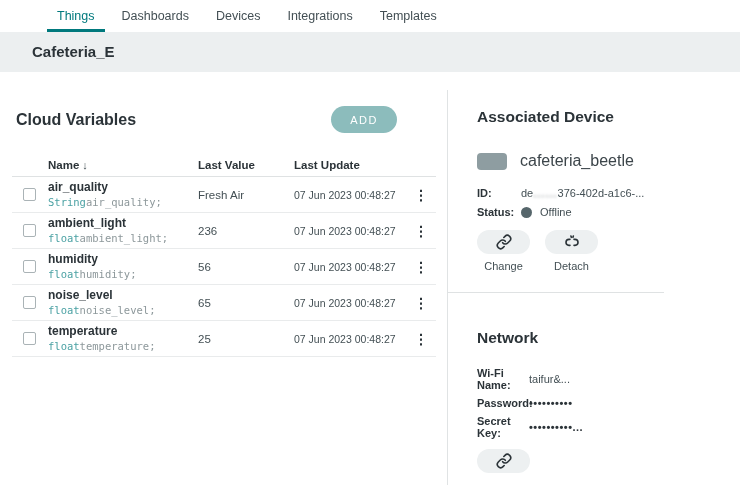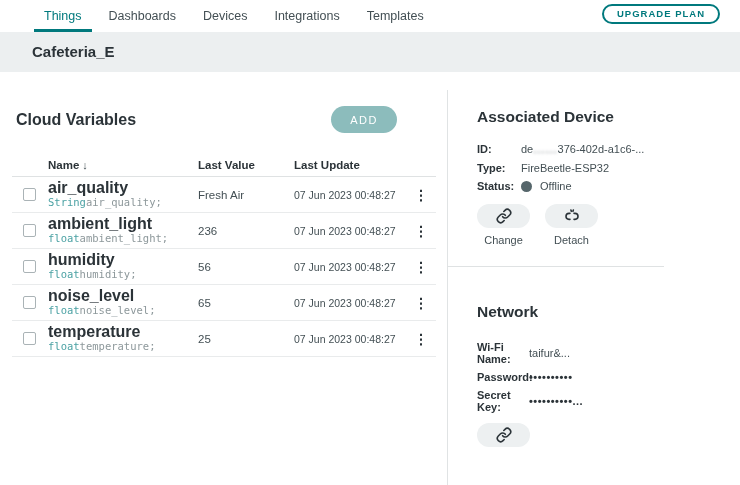--- a/index.html
+++ b/index.html
@@ -1,21 +1,21 @@
 <!DOCTYPE html>
 <html><head>
 <meta charset="utf-8">
 <style>
   * { box-sizing: border-box; margin: 0; padding: 0; }
   body { font-family: "Liberation Sans", sans-serif; background: #fff; }
   .app { position: relative; width: 740px; height: 485px; background: #fff; overflow: hidden; }
 
   
   .topnav { position: absolute; top: 0; left: 0; right: 0; height: 32px;
-            display: flex; align-items: stretch; padding-left: 44px; gap: 27px; background: #fff; }
+            display: flex; align-items: stretch; padding-left: 57px; gap: 27px; background: #fff; }
   .nav-item { position: relative; display: flex; align-items: center;
               font-size: 12.5px; color: #434f54; cursor: pointer; }
   .nav-item.active { color: #00797d; }
   .nav-item.active::after { content: ""; position: absolute; left: -10px; right: -10px;
               bottom: 0; height: 3px; background: #00797d; }
   .upgrade-btn { position: absolute; right: 20px; top: 4px; height: 20px;
               border: 2px solid #00797d; border-radius: 11px; background: #fff;
               color: #00797d; font-size: 9.5px; font-weight: 700; letter-spacing: 1px;
               padding: 0 13px; line-height: 16px; cursor: pointer;
               font-family: "Liberation Sans", sans-serif; }
@@ -44,21 +44,21 @@
   .cv-table { margin: 20px 11px 0 12px; }
   .t-head, .t-row { display: grid; grid-template-columns: 36px 150px 96px 112px 30px;
               align-items: center; }
   .t-head { height: 24px; border-bottom: 1px solid #dfe2e3; }
   .t-head .th { font-size: 11.5px; font-weight: 700; color: #2b3338; }
   .sort-arrow { font-weight: 400; font-size: 11px; margin-left: 3px; color: #434f54; }
   .t-row { height: 36px; border-bottom: 1px solid #e9ebec; }
   .row-check { appearance: none; -webkit-appearance: none; width: 13px; height: 13px;
               border: 1.5px solid #aab3b6; border-radius: 2px; background: #fff;
               margin-left: 11px; cursor: pointer; }
-  .var-name { font-size: 16px; font-weight: 700; color: #2b3338; line-height: 13px; }
+  .var-name { font-size: 12px; font-weight: 700; color: #2b3338; line-height: 13px; }
   .var-decl { font-family: "DejaVu Sans Mono", monospace; font-size: 10.5px; line-height: 13px;
               margin-top: 2px; white-space: nowrap; }
   .var-decl .kw { color: #4aa1a3; }
   .var-decl .ident { color: #8d989b; }
   .t-val { font-size: 11.5px; color: #434f54; }
   .t-date { font-size: 10.5px; color: #434f54; white-space: nowrap; }
   .kebab { text-align: center; font-size: 14px; font-weight: 700; color: #2b3338;
               cursor: pointer; line-height: 14px; }
 
   
@@ -91,21 +91,20 @@
 <body>
 
 <div class="app">
 
   <div class="topnav">
     <div class="nav-item active">Things</div>
     <div class="nav-item">Dashboards</div>
     <div class="nav-item">Devices</div>
     <div class="nav-item">Integrations</div>
     <div class="nav-item">Templates</div>
-    <button class="upgrade-btn">UPGRADE PLAN</button>
   </div>
 
   <div class="header-bar">
     <div class="thing-title">Cafeteria_E</div>
   </div>
 
 
   <div class="left-panel">
     <div class="cv-header">
       <div class="section-title">Cloud Variables</div>
@@ -179,35 +178,35 @@
       </div>
     </div>
   </div>
 
   <div class="v-divider"></div>
 
   <div class="right-panel">
 
     <div class="rp-heading">Associated Device</div>
 
+    <div class="device-row">
+      <div class="board-icon"></div>
+      <div class="device-name">cafeteria_beetle</div>
+    </div>
 
     <div class="info-block">
       <div class="info-row">
         <span class="info-label">ID:</span>
         <span><span>de</span><span class="id-obscured">......</span><span>376-402d-a1c6-...</span></span>
         <span class="copy-icon">
           <svg width="13" height="14" viewBox="0 0 24 24" fill="none" stroke-width="2.2" stroke-linecap="round" stroke-linejoin="round">
               <rect x="9" y="9" width="12" height="12" rx="2"></rect>
               <path d="M5 15H4a2 2 0 0 1-2-2V4a2 2 0 0 1 2-2h9a2 2 0 0 1 2 2v1"></path>
             </svg>
         </span>
-      </div>
-      <div class="info-row">
-        <span class="info-label">Type:</span>
-        <span>FireBeetle-ESP32</span>
       </div>
       <div class="info-row">
         <span class="info-label">Status:</span>
         <span class="status-dot"></span>
         <span>Offline</span>
       </div>
     </div>
 
     <div class="btn-row">
       <div class="btn-group">

